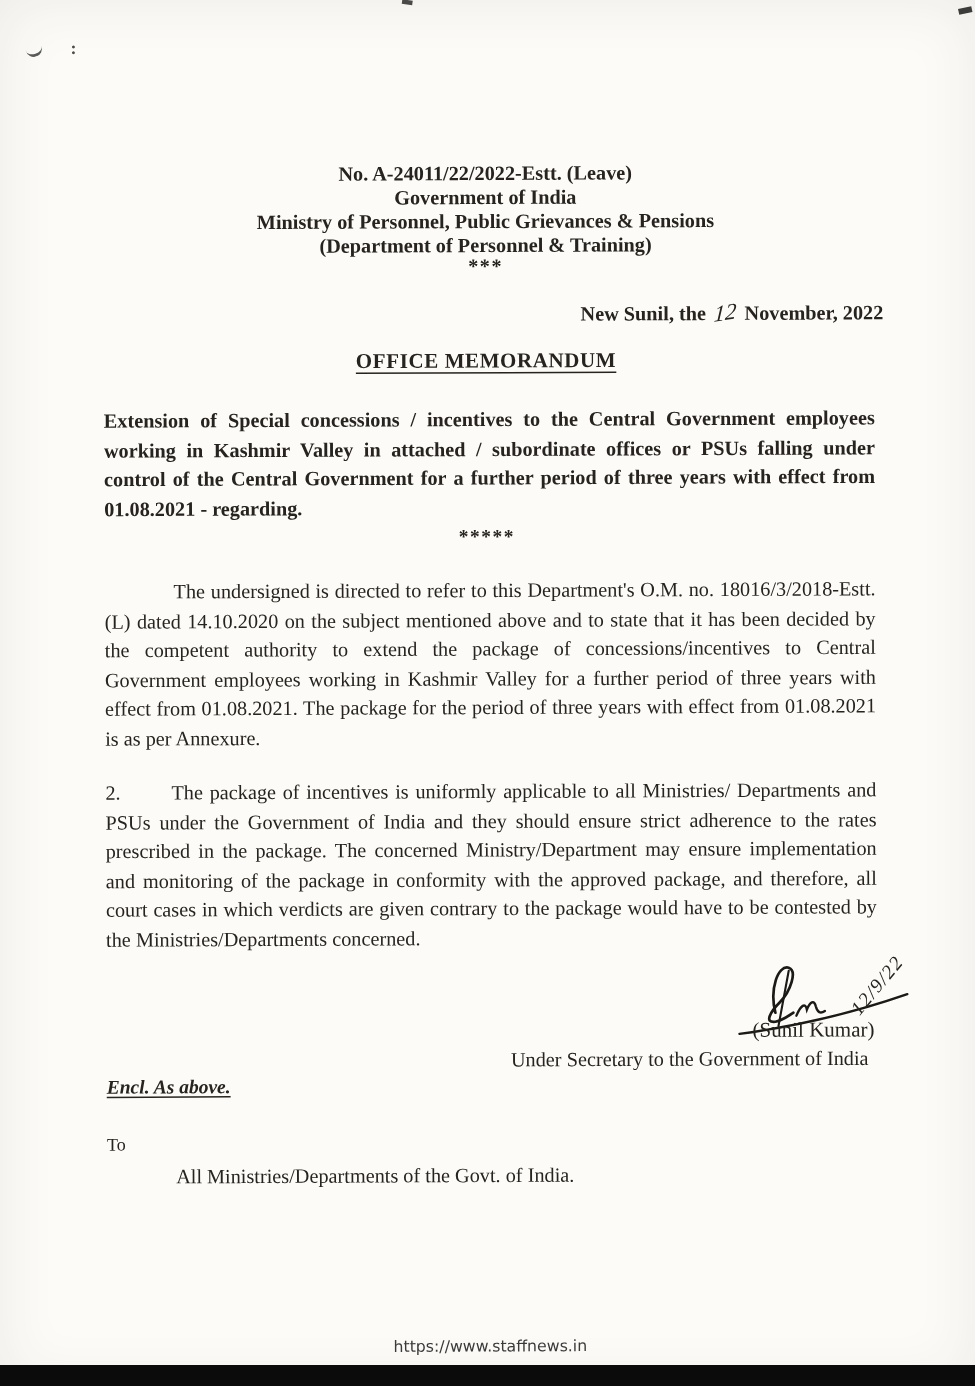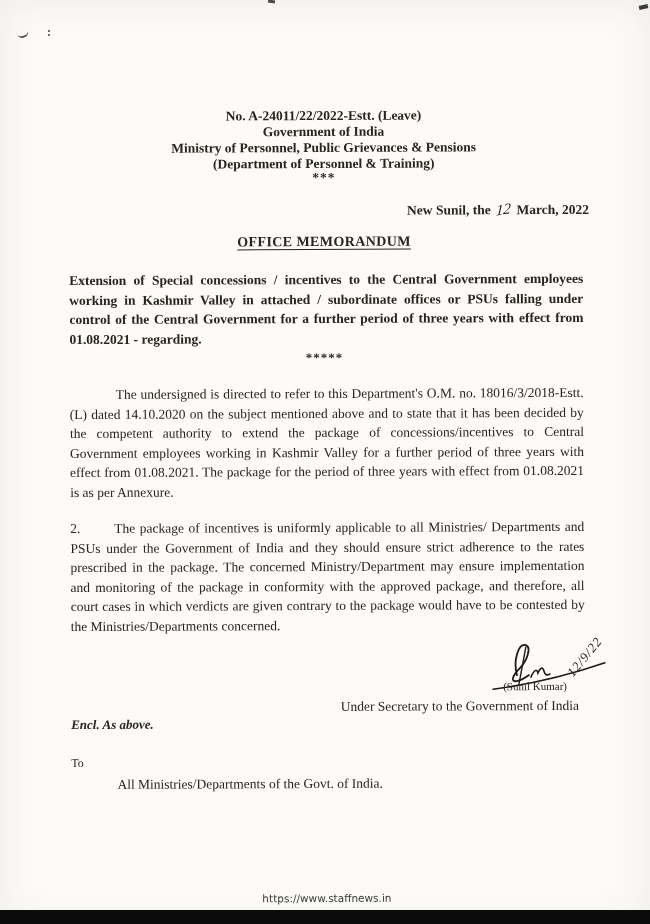--- a/index.html
+++ b/index.html
@@ -56,32 +56,32 @@
   .para2-num { display:inline-block; width:44px; text-indent:0; }
 
   .sig-svg { position:absolute; left:478px; top:636px; }
   .sig-date {
     position:absolute; left:569px; top:668px;
     font-size:13px; font-style:italic; letter-spacing:1px;
     transform:rotate(-50deg); transform-origin:0 50%;
     white-space:nowrap;
   }
   .sig-name {
-    position:absolute; top:681px; right:84px;
-    font-size:11px;
+    position:absolute; top:681px; right:68px;
+    font-size:14px;
   }
   .sig-desig {
     position:absolute; top:699px; right:72px;
     font-size:13.5px;
   }
 
   .encl {
     position:absolute; top:716px; left:70px;
     font-size:13px; font-weight:bold; font-style:italic;
-    text-underline-offset:2px;
+    text-decoration:underline; text-underline-offset:2px;
   }
 
   .to-label { position:absolute; top:755px; left:70px; font-size:12px; }
   .to-text  { position:absolute; top:776px; left:116px; font-size:13.5px; }
 
   .footer-url {
     position:absolute; top:892px; left:0; right:0; text-align:center;
     font-family:"DejaVu Sans", sans-serif; font-size:10.5px; color:#3a3a3a;
   }
   .bottom-bar {
@@ -112,21 +112,21 @@
 
     <div class="hdr hdr-ref">No. A-24011/22/2022-Estt. (Leave)</div>
     <div class="hdr hdr-org">Government of India</div>
     <div class="hdr hdr-min">Ministry of Personnel, Public Grievances &amp; Pensions</div>
     <div class="hdr hdr-dept">(Department of Personnel &amp; Training)</div>
     <div class="hdr hdr-stars">***</div>
 
     <div class="date-line">
       <span>New Sunil, the</span>
       <span class="hand-day">12</span>
-      <span>March, 2022</span>
+      <span>November, 2022</span>
     </div>
 
     <div class="memo-title">OFFICE MEMORANDUM</div>
 
     <div class="subject">
       <span class="subject-text">Extension of Special concessions / incentives to the Central Government employees working in Kashmir Valley in attached / subordinate offices or PSUs falling under control of the Central Government for a further period of three years with effect from 01.08.2021 - regarding.</span>
     </div>
 
     <div class="sep-stars">*****</div>
 

